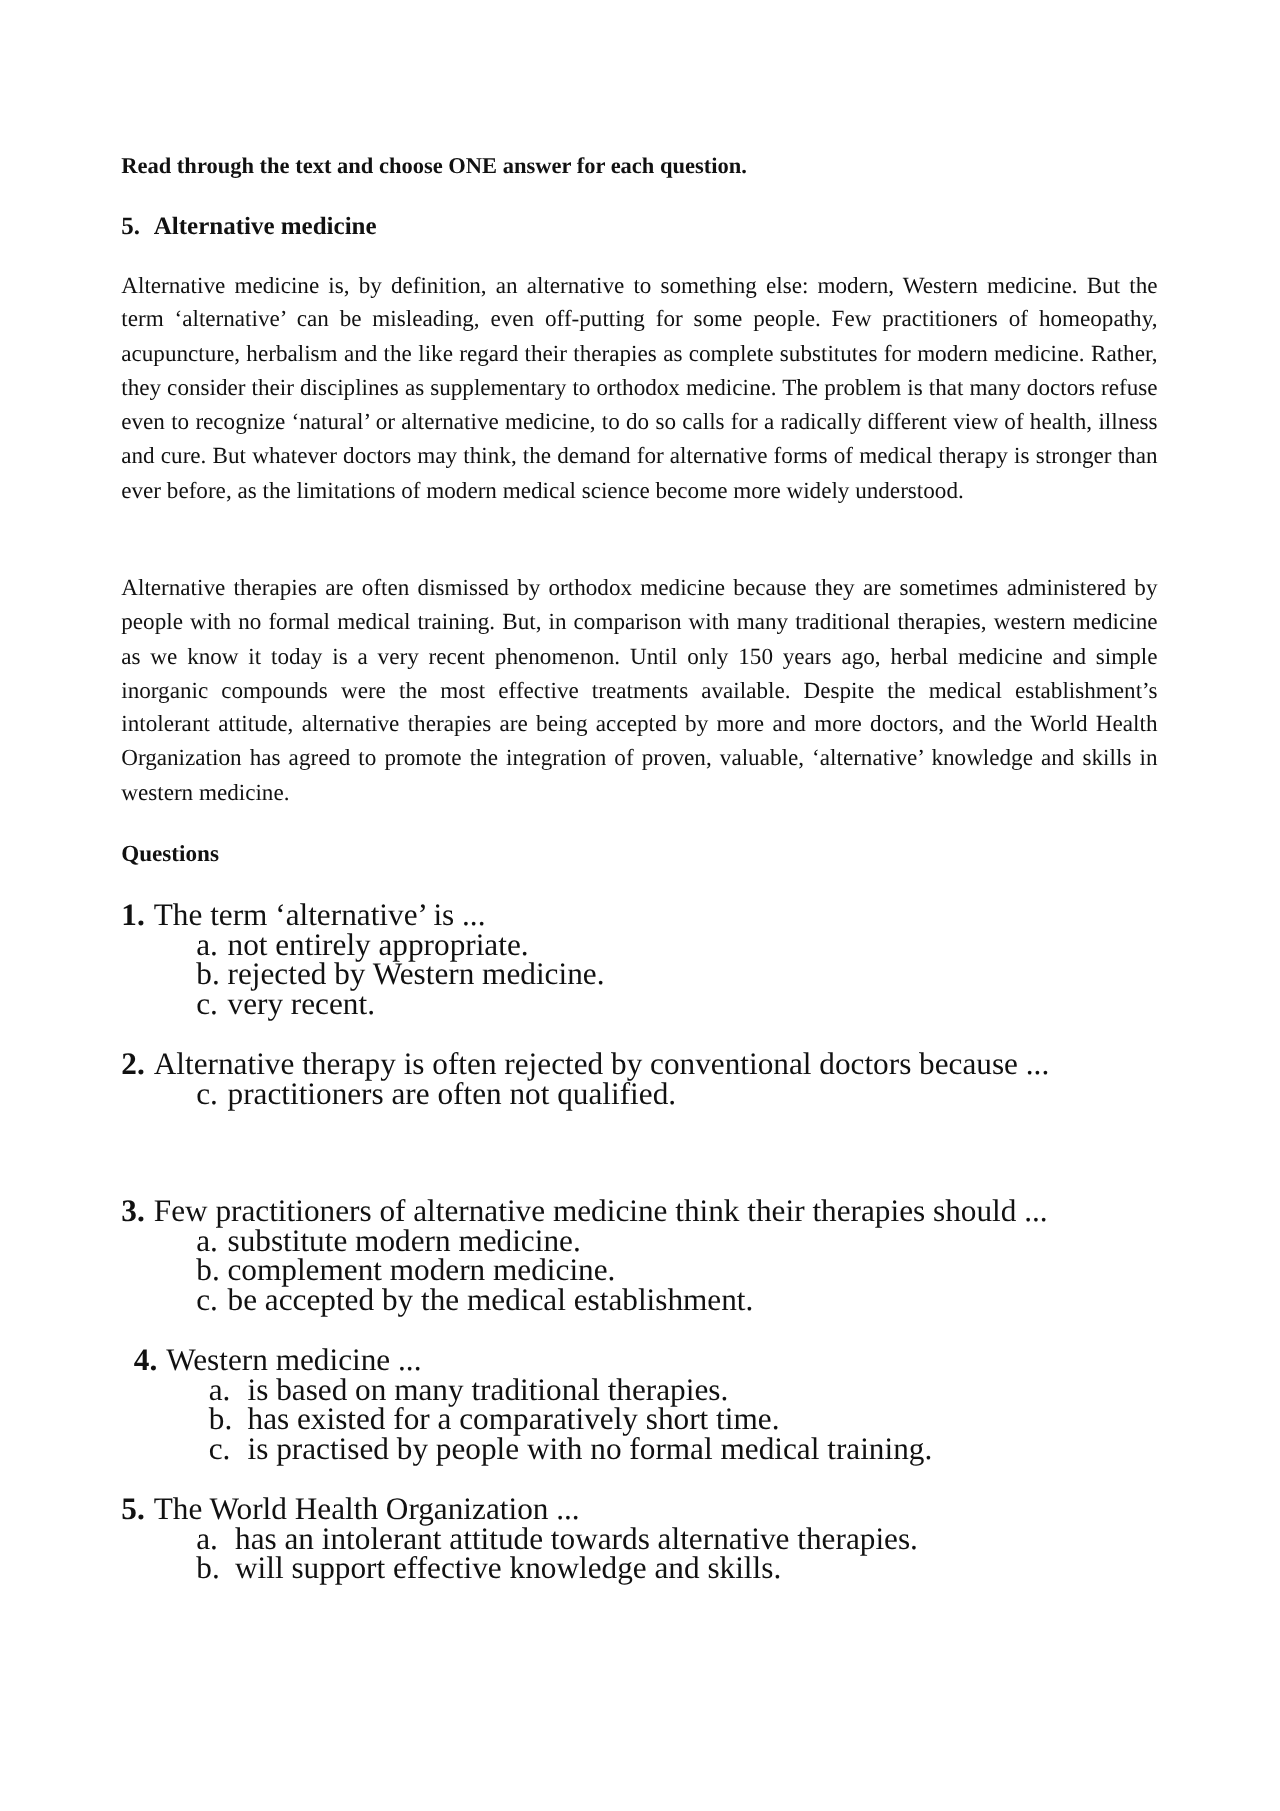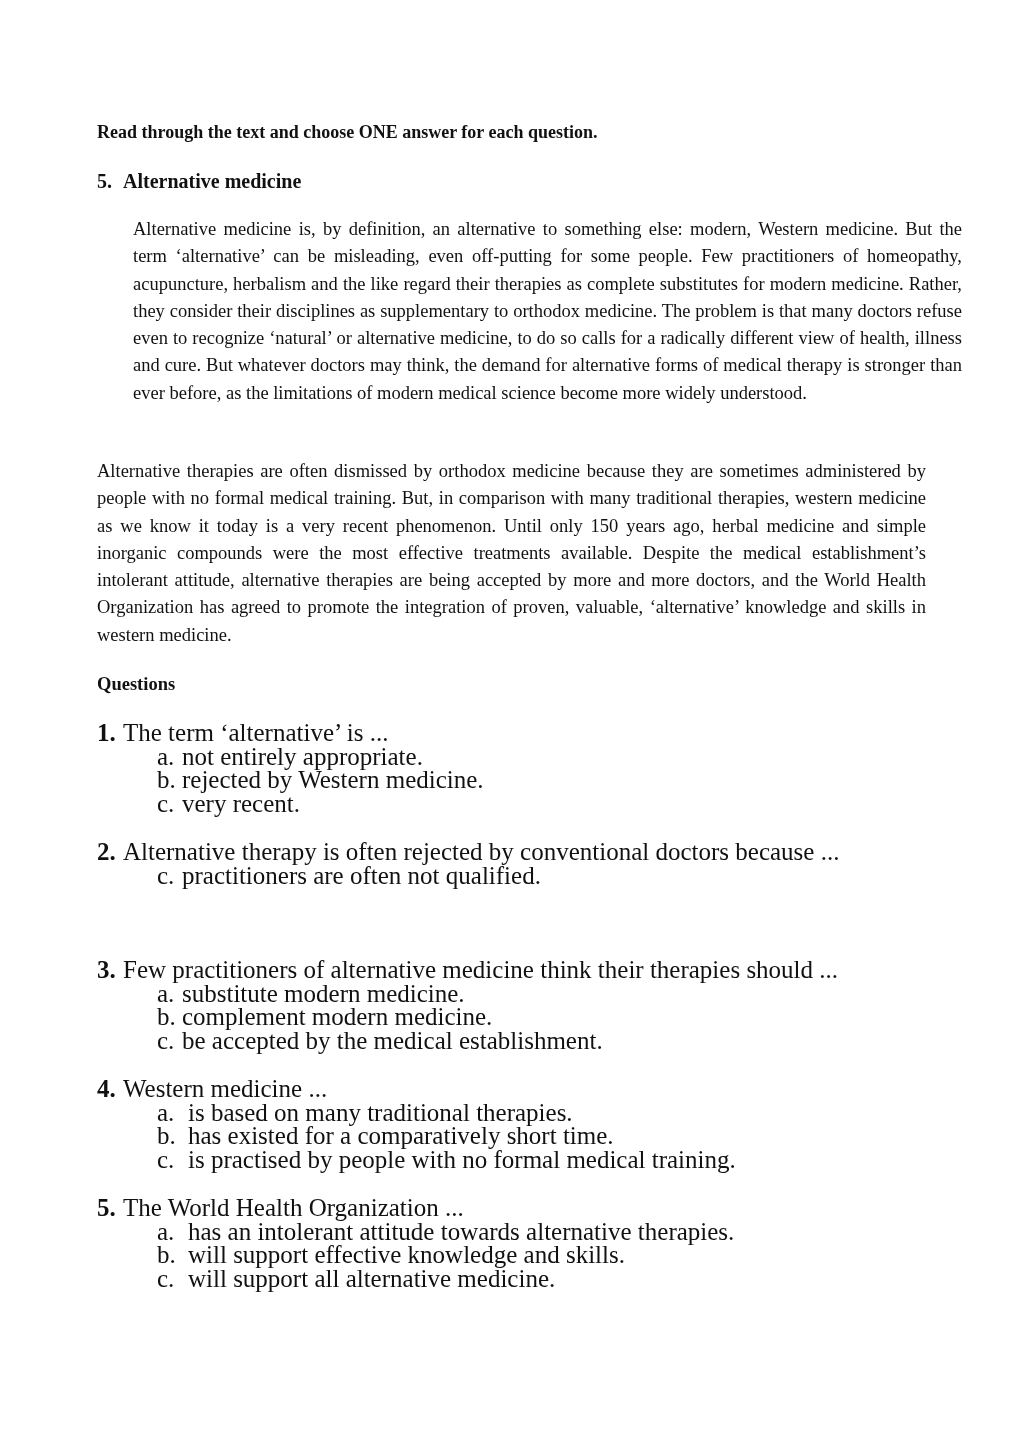--- a/index.html
+++ b/index.html
@@ -7,33 +7,33 @@
       width: 1024px; height: 1449px; position: relative; overflow: hidden;
       font-family: "Liberation Serif", serif; color: #111;
     }
     .instr { position: absolute; left: 97px; top: 122px; font-weight: bold; font-size: 18px; }
     .sect { position: absolute; left: 97px; top: 170px; font-weight: bold; font-size: 20px; }
     .sect .num { display: inline-block; width: 26px; }
     .para {
       position: absolute; left: 97px; width: 829px; font-size: 18.5px;
       line-height: 27.3px; text-align: justify; margin: 0;
     }
-    .p1 { top: 216px; margin-left: 36px; }
+    .p1 { top: 216px; }
     .p2 { top: 458px; }
     .qhead { position: absolute; left: 97px; top: 674px; font-weight: bold; font-size: 18.5px; }
     .q { position: absolute; left: 97px; font-size: 25px; line-height: 23.7px; }
     .q .qline { white-space: nowrap; }
     .q .qnum { font-weight: bold; display: inline-block; width: 26px; }
     .q .opt { padding-left: 60px; white-space: nowrap; }
     .q .olabel { display: inline-block; width: 25px; }
     .q.wide .olabel { width: 31px; }
     .q1 { top: 721px; }
     .q2 { top: 840px; }
     .q3 { top: 958px; }
-    .q4 { top: 1077px; }
+    .q4 { top: 1077px; margin-left: 10px; }
     .q5 { top: 1196px; }
   </style>
 </head>
 <body>
 
 <div class="instr">Read through the text and choose ONE answer for each question.</div>
 
 <div class="sect">
   <span class="num">5.</span><span>Alternative medicine</span>
 </div>
@@ -66,14 +66,13 @@
   <div class="qline"><span class="qnum">4.</span><span>Western medicine ...</span></div>
   <div class="opt"><span class="olabel">a.</span><span>is based on many traditional therapies.</span></div>
   <div class="opt"><span class="olabel">b.</span><span>has existed for a comparatively short time.</span></div>
   <div class="opt"><span class="olabel">c.</span><span>is practised by people with no formal medical training.</span></div>
 </div>
 
 <div class="q q5 wide">
   <div class="qline"><span class="qnum">5.</span><span>The World Health Organization ...</span></div>
   <div class="opt"><span class="olabel">a.</span><span>has an intolerant attitude towards alternative therapies.</span></div>
   <div class="opt"><span class="olabel">b.</span><span>will support effective knowledge and skills.</span></div>
-  <div class="opt"><span class="olabel">c.</span><span>will support all alternative medicine.</span></div>
 </div>
 
 </body></html>

